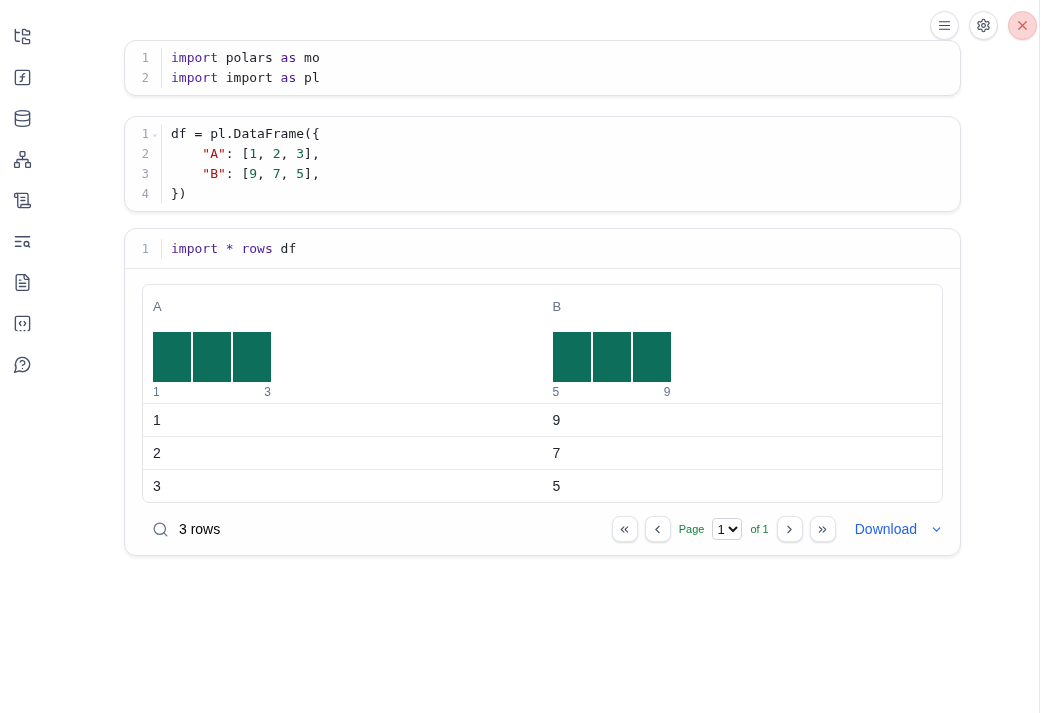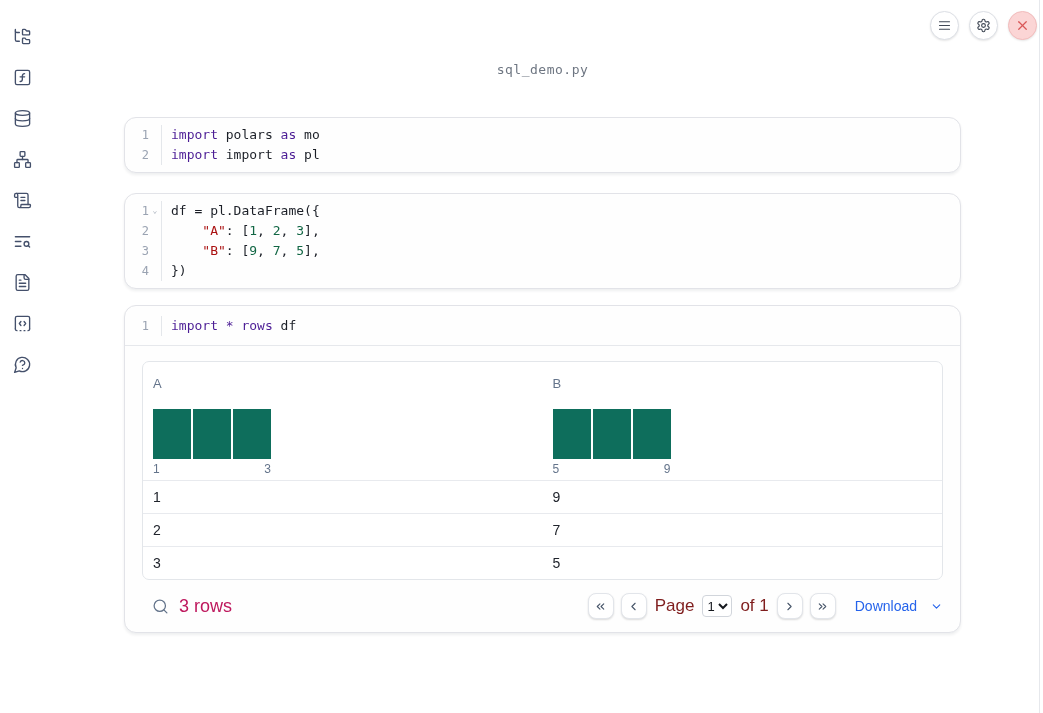--- a/index.html
+++ b/index.html
@@ -65,28 +65,28 @@
   .bar { width:38px; height:50px; background:#0e6e5c; }
   .bar-labels { width:118px; display:flex; justify-content:space-between; margin-top:3px;
     font-size:12px; color:#64748b; }
   .trow { display:flex; border-top:1px solid #e8eaee; height:33px; align-items:center; }
   .tcell { width:50%; padding-left:10px; font-size:14px; color:#20242c; }
 
   .table-footer { height:52px; display:flex; align-items:center; justify-content:space-between; }
   .tf-left { display:flex; align-items:center; gap:10px; margin-left:10px; }
   .tf-left svg { width:17px; height:17px; stroke:#64748b; fill:none; stroke-width:1.8;
     stroke-linecap:round; stroke-linejoin:round; cursor:pointer; }
-  .row-count { font-size:18px; color:#be185d; }
+  .row-count { font-size:14px; color:#000000; }
   .tf-right { display:flex; align-items:center; gap:7px; }
   .pg-btn { width:26px; height:26px; border-radius:8px; background:#fff; border:1px solid #e2e5ea;
     box-shadow:0 1px 2px rgba(0,0,0,.14); display:flex; align-items:center; justify-content:center;
     cursor:pointer; }
   .pg-btn svg { width:13px; height:13px; stroke:#475569; fill:none; stroke-width:2;
     stroke-linecap:round; stroke-linejoin:round; }
-  .pg-text { font-size:17px; color:#7f1d1d; margin:7px 1px; }
+  .pg-text { font-size:11px; color:#15803d; margin:7px 1px; }
   .page-select { height:22px; border:1px solid #d1d5db; border-radius:4px; font-size:13px;
     color:#15181e; background:#fff; font-family:"Liberation Sans", sans-serif; }
   .download { display:flex; align-items:center; gap:13px; margin-left:12px; color:#2563eb;
     font-size:14px; cursor:pointer; }
   .download svg { width:13px; height:13px; stroke:#2563eb; fill:none; stroke-width:2;
     stroke-linecap:round; stroke-linejoin:round; }
 </style>
 </head>
 <body>
 
@@ -187,21 +187,20 @@
     </button>
     <button class="circle-btn close">
       <svg viewBox="0 0 24 24">
           <path d="M18 6 6 18"></path>
           <path d="m6 6 12 12"></path>
         </svg>
     </button>
   </div>
 
   <main class="main">
-    <div class="filename">sql_demo.py</div>
 
     <section class="cell editor first">
         <div class="code-line">
           <span class="gutter">
             <span class="lnum">1</span>
             <span class="fold"></span>
           </span>
           <span class="code"><span class="tok-kw">import</span><span> polars </span><span class="tok-kw">as</span><span> mo</span></span>
         </div>
         <div class="code-line">

